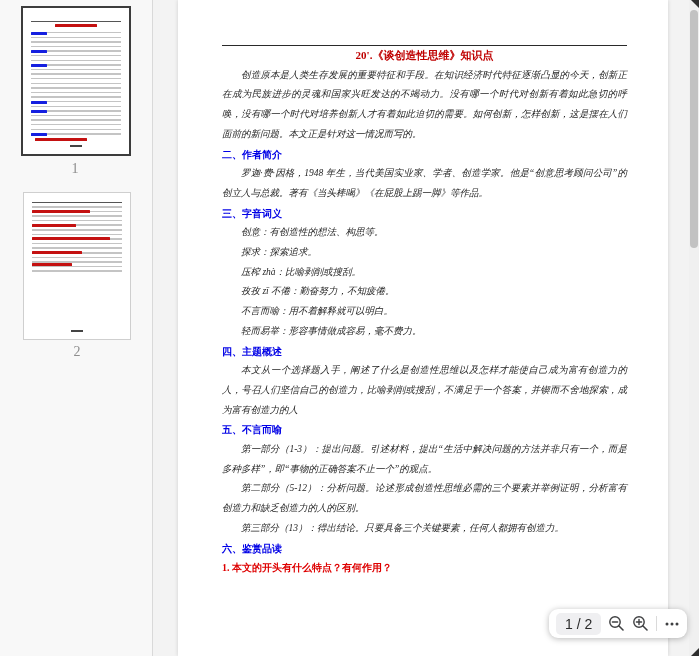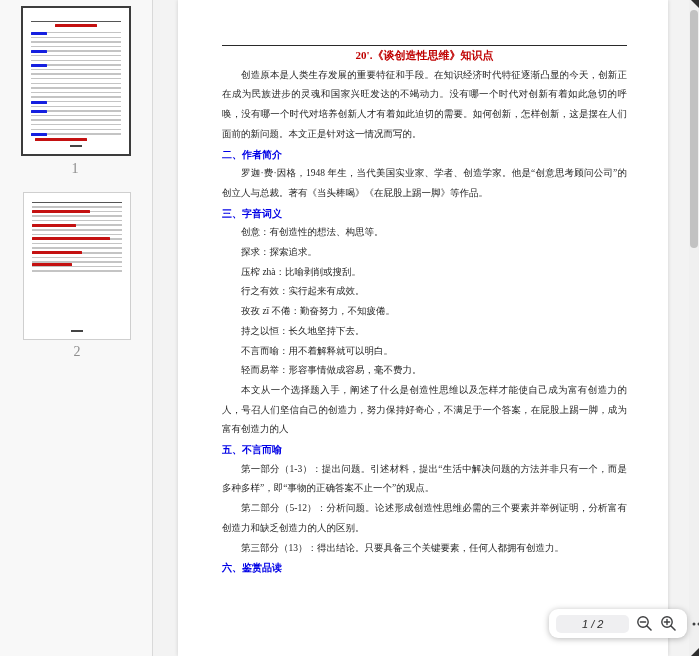--- a/index.html
+++ b/index.html
@@ -29,36 +29,36 @@
   .page{position:absolute;left:25px;top:0;width:490px;height:656px;background:#ffffff;
     box-shadow:0 0 4px rgba(0,0,0,0.15);}
   .doc{position:absolute;left:44px;top:0;width:405px;
     font-family:"Liberation Serif","DejaVu Serif",serif;font-size:9.5px;line-height:19.7px;
     color:#1f1f1f;text-align:justify;}
   .doc p{margin:0;}
   .rule{height:0;border-top:1.5px solid #2a2a2a;margin-top:45px;}
   .title{text-align:center;color:#bf0000;font-weight:bold;font-size:11px;text-indent:0;margin-top:2px;}
   .h-blue{color:#0000e6;font-weight:bold;font-size:10px;text-indent:0;}
   .h-red{color:#de0000;font-weight:bold;font-size:10px;text-indent:0;}
-  .ind{text-indent:2em;}
+  .ind{text-indent:2em;font-style:italic;}
 
   
   .scroll-track{position:absolute;right:0;top:0;width:10px;height:656px;background:#f0f0f0;}
   .scroll-thumb{position:absolute;right:1px;top:10px;width:8px;height:238px;background:#c2c2c2;border-radius:4px;}
   .corner-top{position:absolute;right:0;top:0;width:0;height:0;
     border-left:8px solid transparent;border-top:8px solid #2e2e2e;}
   .corner-bottom{position:absolute;right:0;bottom:0;width:0;height:0;
     border-left:8px solid transparent;border-bottom:8px solid #2e2e2e;}
 
   
   .ftoolbar{position:absolute;left:549px;top:609px;width:138px;height:29px;background:#ffffff;
     border-radius:9px;box-shadow:0 1px 6px rgba(0,0,0,0.28);display:flex;align-items:center;
     padding:0 7px;box-sizing:border-box;gap:7px;}
-  .page-pill{background:#efeff1;border-radius:5px;padding:3px 26px;font-size:11px;color:#2b2b2b;
-    white-space:nowrap;cursor:pointer;font-style:italic;}
+  .page-pill{background:#efeff1;border-radius:5px;padding:3px 9px;font-size:14px;color:#2b2b2b;
+    white-space:nowrap;cursor:pointer;}
   .tool-btn{width:22px;height:22px;display:flex;align-items:center;justify-content:center;
     border-radius:4px;cursor:pointer;}
   .tool-divider{width:1px;height:15px;background:#dadada;}
 </style>
 </head>
 <body>
 
 <div class="sidebar">
 
   <div class="thumb sel">
@@ -97,34 +97,34 @@
 
       <p class="ind">创造原本是人类生存发展的重要特征和手段。在知识经济时代特征逐渐凸显的今天，创新正在成为民族进步的灵魂和国家兴旺发达的不竭动力。没有哪一个时代对创新有着如此急切的呼唤，没有哪一个时代对培养创新人才有着如此迫切的需要。如何创新，怎样创新，这是摆在人们面前的新问题。本文正是针对这一情况而写的。</p>
 
       <p class="h-blue">二、作者简介</p>
       <p class="ind">罗迦·费·因格，1948 年生，当代美国实业家、学者、创造学家。他是“创意思考顾问公司”的创立人与总裁。著有《当头棒喝》《在屁股上踢一脚》等作品。</p>
 
       <p class="h-blue">三、字音词义</p>
       <p class="ind">创意：有创造性的想法、构思等。</p>
       <p class="ind">探求：探索追求。</p>
       <p class="ind">压榨 zhà：比喻剥削或搜刮。</p>
-      <p class="ind">行之有效：实行起来有成效。</p>
       <p class="ind">孜孜 zī 不倦：勤奋努力，不知疲倦。</p>
-      <p class="ind">持之以恒：长久地坚持下去。</p>
       <p class="ind">不言而喻：用不着解释就可以明白。</p>
       <p class="ind">轻而易举：形容事情做成容易，毫不费力。</p>
 
-      <p class="ind">本文从一个选择题入手，阐述了什么是创造性思维以及怎样才能使自己成为富有创造力的人，号召人们坚信自己的创造力，努力保持好奇心，不满足于一个答案，在屁股上踢一脚，成为富有创造力的人</p>
+      <p class="h-blue">四、主题概述</p>
+      <p class="ind">本文从一个选择题入手，阐述了什么是创造性思维以及怎样才能使自己成为富有创造力的人，号召人们坚信自己的创造力，比喻剥削或搜刮，不满足于一个答案，并锲而不舍地探索，成为富有创造力的人</p>
 
       <p class="h-blue">五、不言而喻</p>
       <p class="ind">第一部分（1-3）：提出问题。引述材料，提出“生活中解决问题的方法并非只有一个，而是多种多样”，即“事物的正确答案不止一个”的观点。</p>
       <p class="ind">第二部分（5-12）：分析问题。论述形成创造性思维必需的三个要素并举例证明，分析富有创造力和缺乏创造力的人的区别。</p>
       <p class="ind">第三部分（13）：得出结论。只要具备三个关键要素，任何人都拥有创造力。</p>
 
       <p class="h-blue">六、鉴赏品读</p>
+      <p class="h-red">1. 本文的开头有什么特点？有何作用？</p>
 
     </div>
   </div>
 </div>
 
 <div class="scroll-track">
   <div class="scroll-thumb"></div>
 </div>
 <div class="corner-top"></div>
 <div class="corner-bottom"></div>

